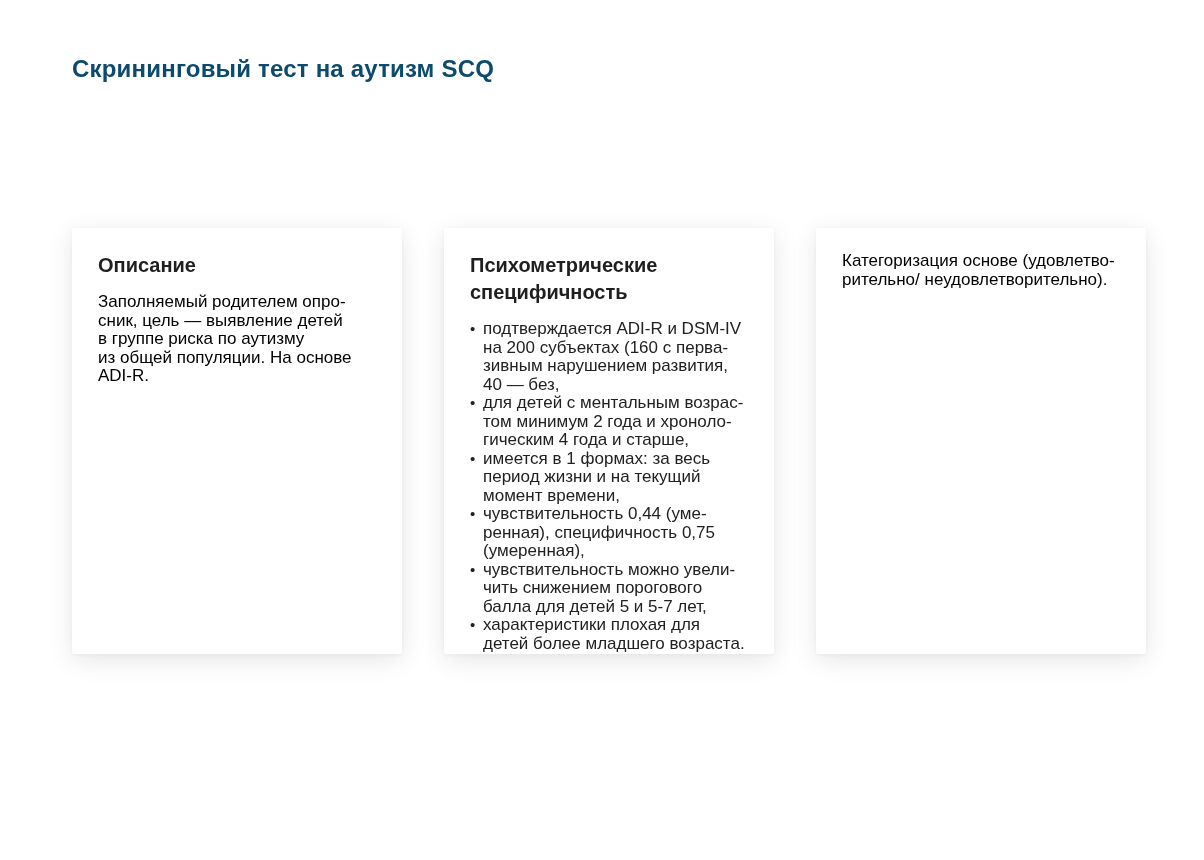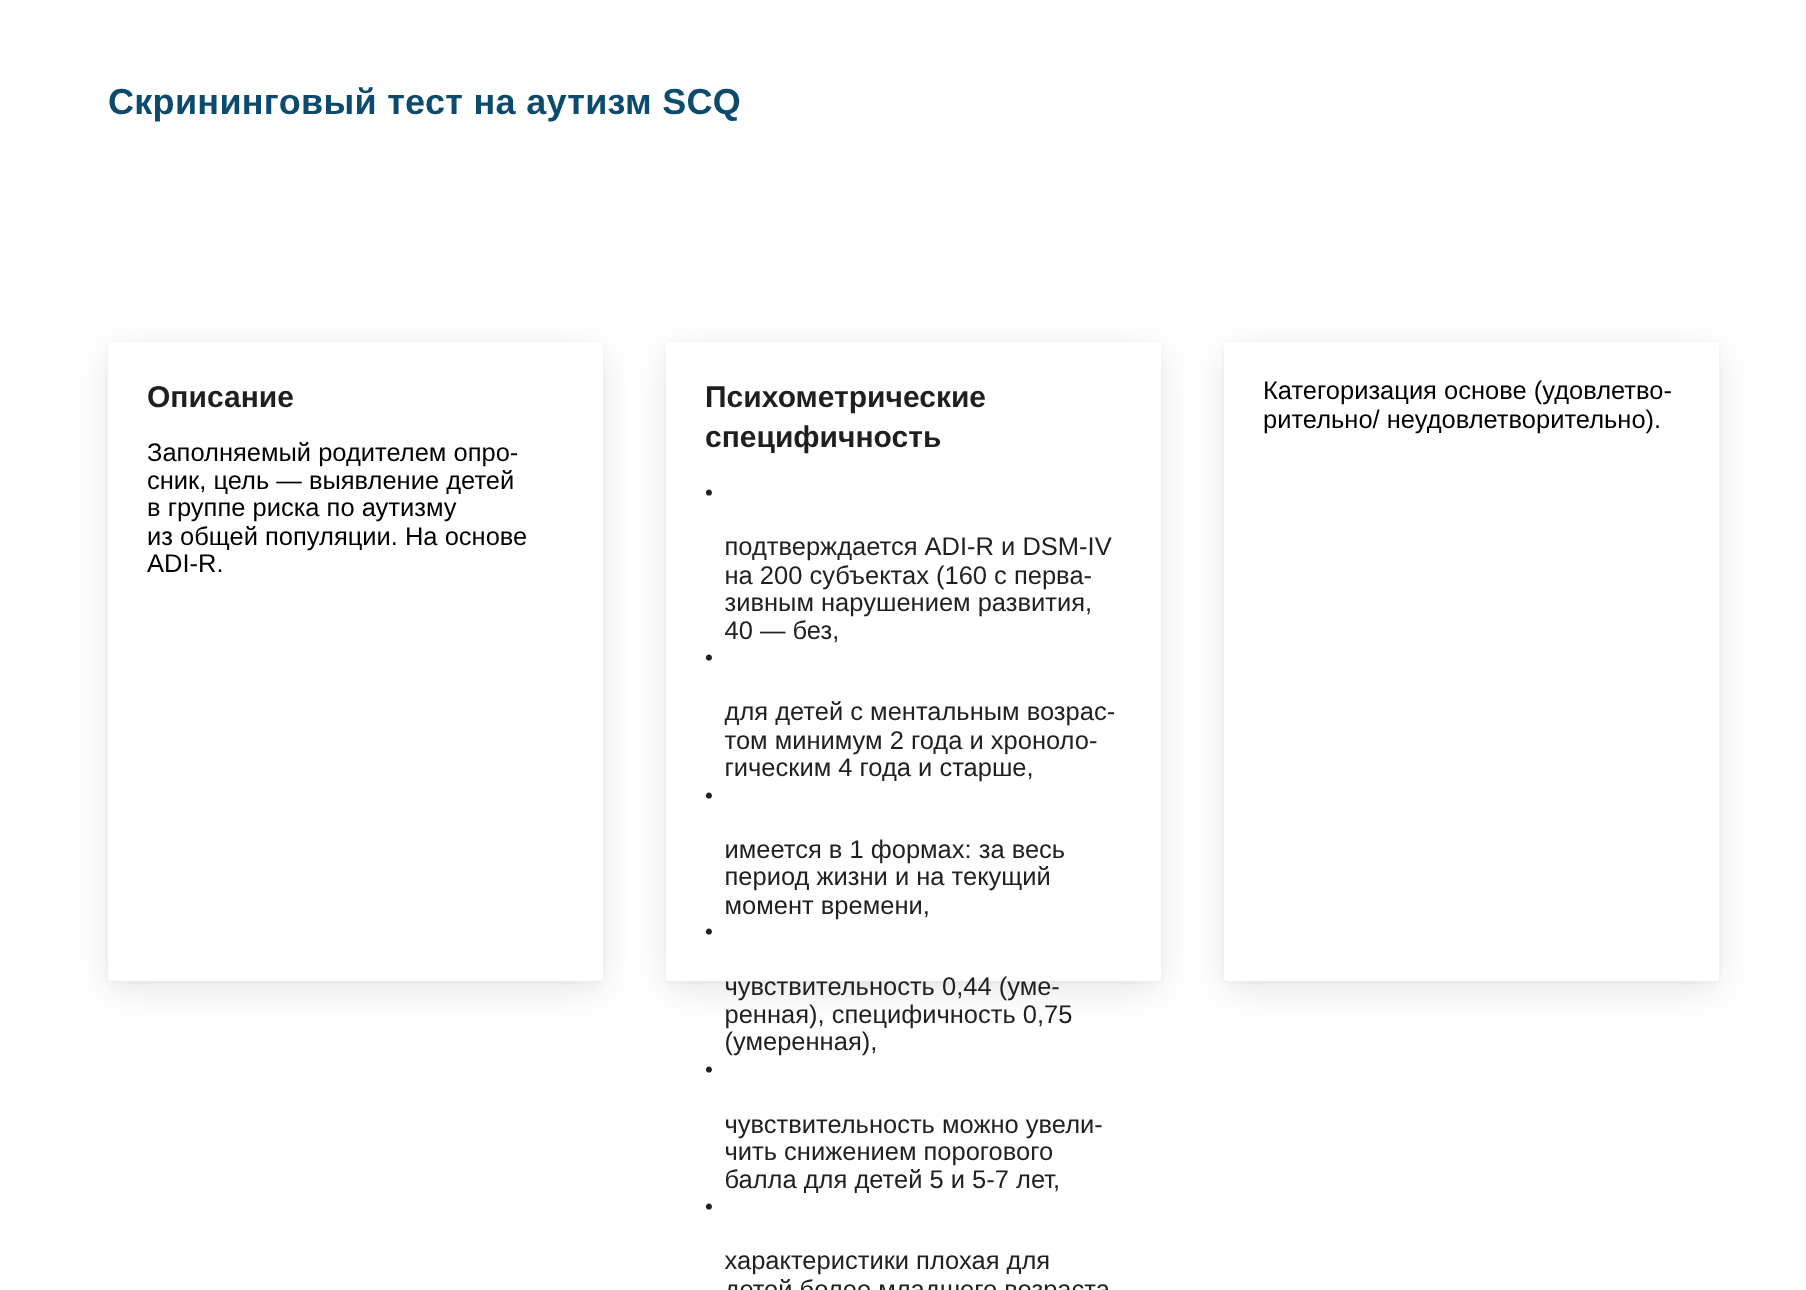--- a/index.html
+++ b/index.html
@@ -69,21 +69,20 @@
     align-items: flex-start;
   }
   .bullet-dot {
     flex: none;
     width: 13px;
     font-size: 15px;
   }
   .bullet-text {
     flex: 1;
     white-space: pre-line;
-    margin-top: 36px;
   }
 </style>
 </head>
 <body>
 
 <h1 class="page-title">Скрининговый тест на аутизм SCQ</h1>
 
 <main class="cards">
 
   <section class="card">

